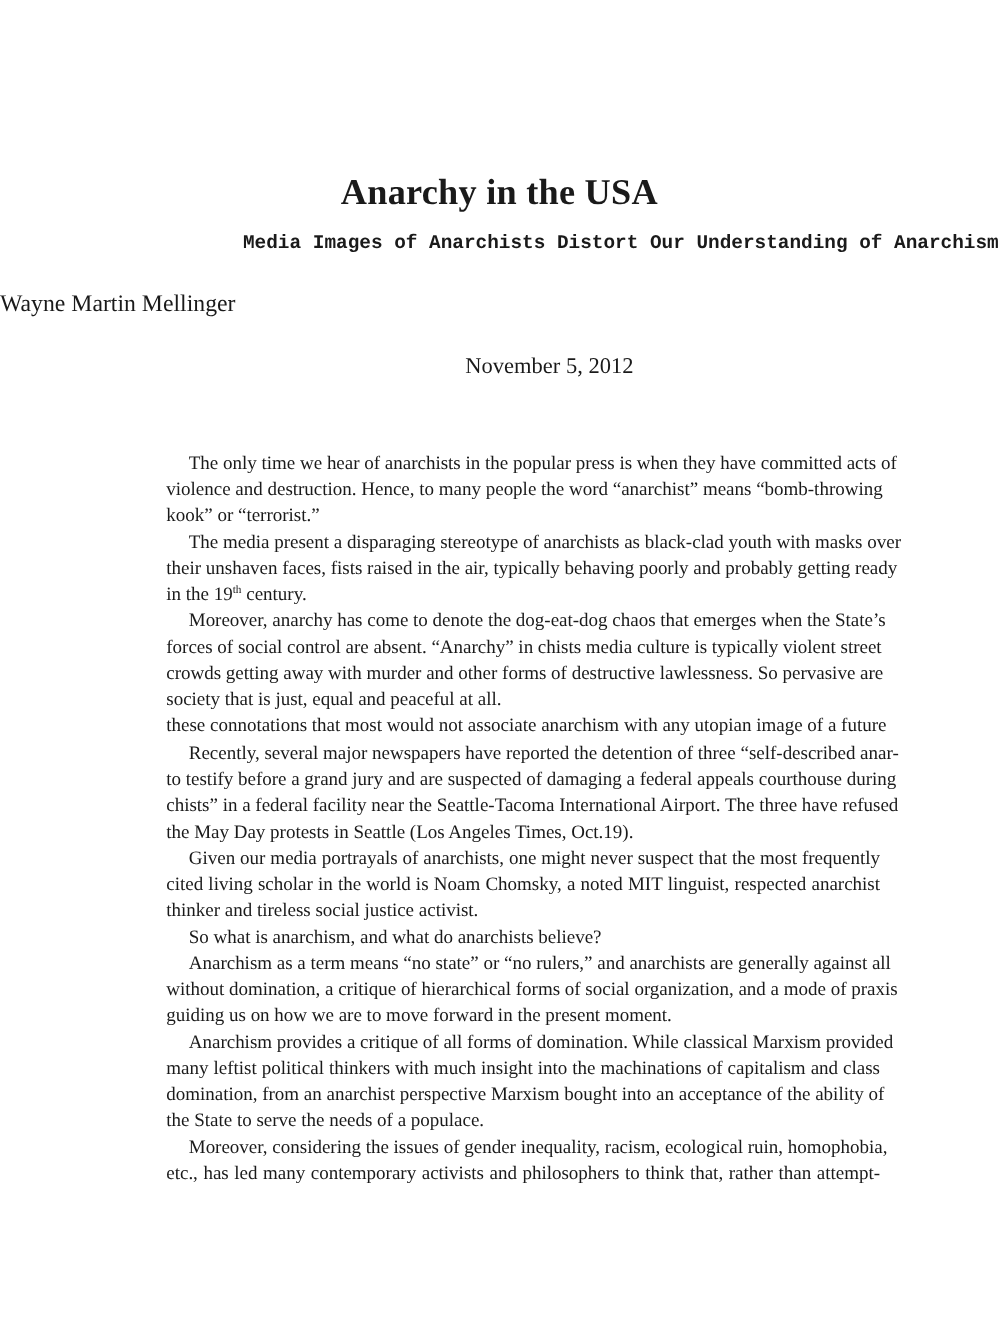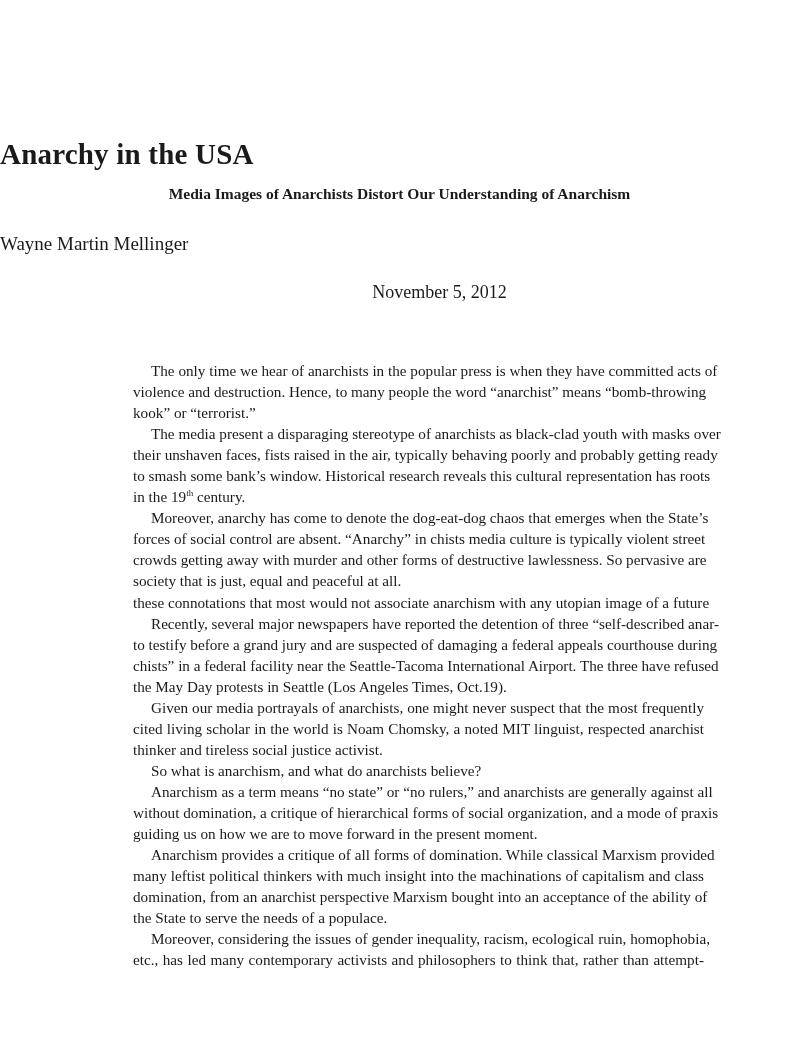--- a/index.html
+++ b/index.html
@@ -1,22 +1,22 @@
 <!DOCTYPE html>
 <html><head>
 <meta charset="utf-8">
 <style>
   html, body { margin: 0; padding: 0; background: #ffffff; }
   body { width: 799px; height: 1064px; position: relative; overflow: hidden;
          font-family: "DejaVu Serif", "Liberation Serif", serif; color: #1a1a1a; }
   .page { position: absolute; left: 0; top: 0; width: 799px; height: 1064px; background: #fff; }
-  .title { position: absolute; top: 138px; left: 0; width: 799px; text-align: left;
+  .title { position: absolute; top: 138px; left: 0; width: 799px; text-align: center;
            font-family: "Liberation Serif", serif; font-weight: bold; font-size: 29px; letter-spacing: 0.2px; }
-  .subtitle { position: absolute; top: 185px; left: 0; width: 799px; text-align: center;
-              font-family: Liberation Serif, serif; font-weight: bold; font-size: 15.5px; }
+  .subtitle { position: absolute; top: 185px; left: 0; width: 799px; text-align: right;
+              font-family: Liberation Mono, monospace; font-weight: bold; font-size: 15.5px; }
   .author { position: absolute; top: 233px; left: 0; width: 799px; 
             font-family: "Liberation Serif", serif; font-size: 19px; }
   .date { position: absolute; top: 282px; left: 0; width: 799px; text-align: center;
           font-family: "Liberation Serif", serif; font-size: 18px; padding-left: 40px; }
   .body { position: absolute; top: 360px; left: 133px; width: 571px;
           font-family: "Liberation Serif", serif; font-size: 15.2px; line-height: 21.05px; }
   .line { display: block; white-space: nowrap; text-align: justify; text-align-last: justify; height: 21.05px; }
   .line.last { text-align-last: left; }
   .line.indent { padding-left: 18px; }
   sup { font-size: 9px; line-height: 0; vertical-align: 6px; }
@@ -34,21 +34,20 @@
 
     <div>
       <span class="line indent">The only time we hear of anarchists in the popular press is when they have committed acts of</span>
       <span class="line">violence and destruction. Hence, to many people the word “anarchist” means “bomb-throwing</span>
       <span class="line last">kook” or “terrorist.”</span>
     </div>
 
     <div>
       <span class="line indent">The media present a disparaging stereotype of anarchists as black-clad youth with masks over</span>
       <span class="line">their unshaven faces, fists raised in the air, typically behaving poorly and probably getting ready</span>
-      <span class="line">to smash some bank’s window. Historical research reveals this cultural representation has roots</span>
       <span class="line last"><span>in the 19</span><sup>th</sup><span> century.</span></span>
     </div>
 
     <div>
       <span class="line indent">Moreover, anarchy has come to denote the dog-eat-dog chaos that emerges when the State’s</span>
       <span class="line">forces of social control are absent. “Anarchy” in chists media culture is typically violent street</span>
       <span class="line">crowds getting away with murder and other forms of destructive lawlessness. So pervasive are</span>
       <span class="line last">society that is just, equal and peaceful at all.</span>
       <span class="line">these connotations that most would not associate anarchism with any utopian image of a future</span>
     </div>

